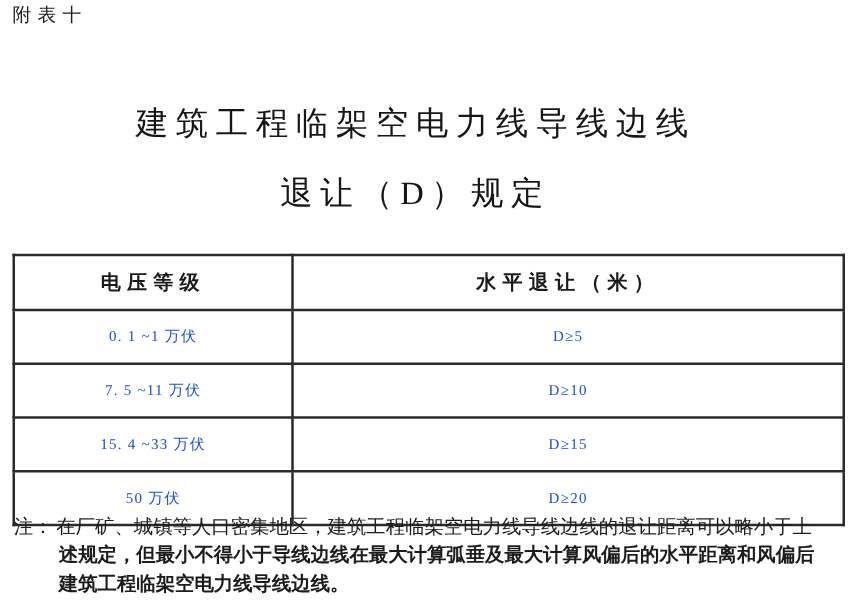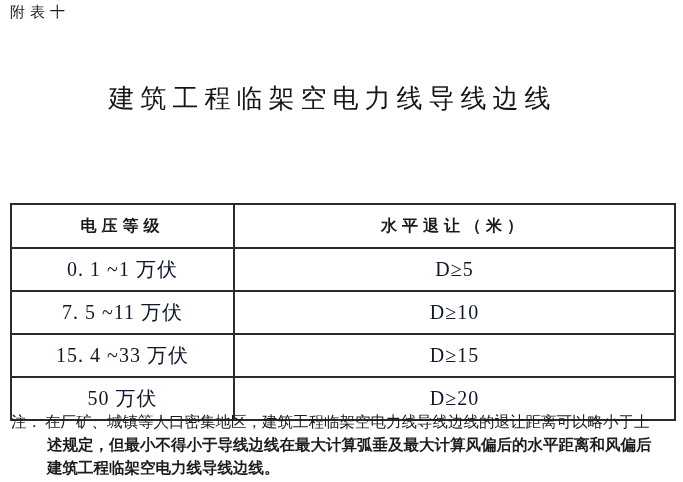--- a/index.html
+++ b/index.html
@@ -59,24 +59,24 @@
   .setback-table th {
     font-family: "Liberation Sans", "DejaVu Sans", sans-serif;
     font-weight: bold;
     font-size: 16px;
     letter-spacing: 5px;
     height: 42px;
     color: #1a1a1a;
   }
   .setback-table td {
     font-family: "Liberation Serif", "DejaVu Serif", serif;
-    font-size: 20px;
+    font-size: 12px;
     letter-spacing: 1px;
     height: 41px;
-    color: #0f172a;
+    color: #1d4ed8;
   }
 
   .note {
     position: absolute;
     left: 11px;
     top: 410px;
     width: 668px;
     font-size: 15.5px;
     line-height: 23px;
     color: #1c1c1c;
@@ -94,20 +94,21 @@
 </style>
 </head>
 <body>
 
 <div class="page">
 
   <div class="appendix-label">附表十</div>
 
   <div class="doc-title line1">建筑工程临架空电力线导线边线</div>
 
+  <div class="doc-title line2">退让（D）规定</div>
 
   <table class="setback-table">
     <colgroup>
       <col style="width:223px">
       <col style="width:441px">
     </colgroup>
     <thead>
       <tr>
         <th>电压等级</th>
         <th>水平退让（米）</th>

